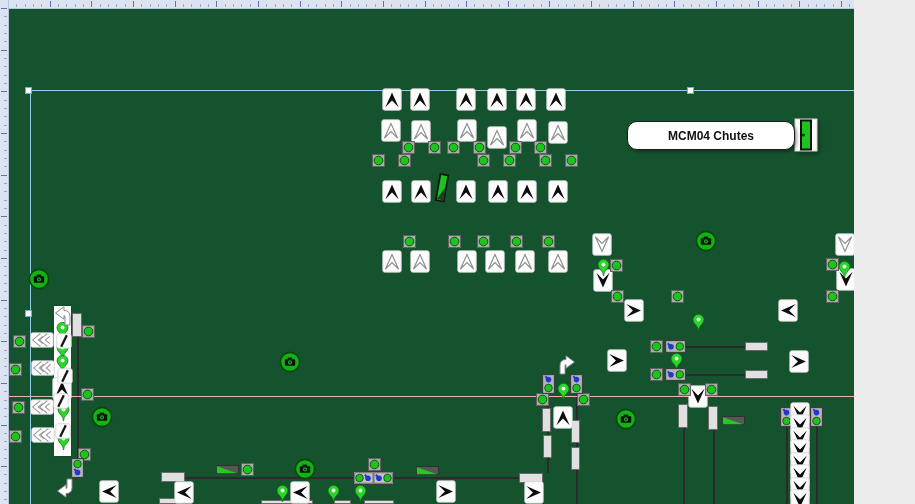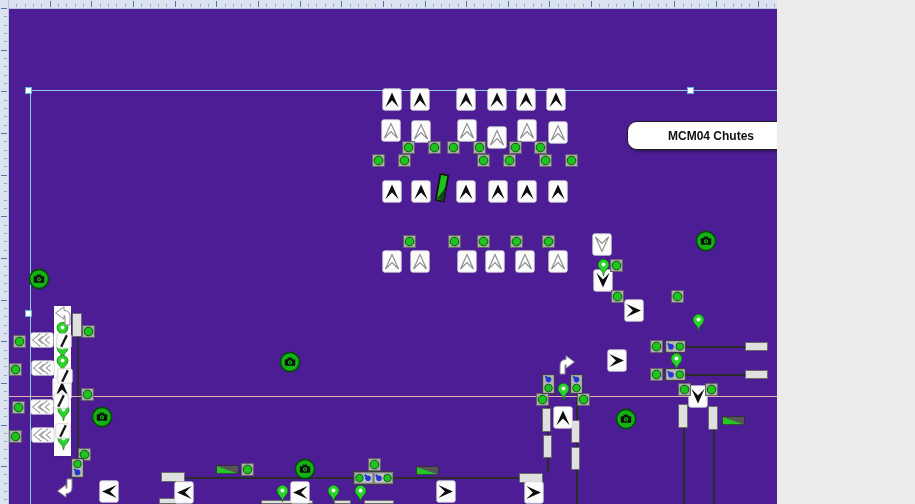--- a/index.html
+++ b/index.html
@@ -1,16 +1,16 @@
 <!DOCTYPE html>
 <html><head>
 <meta charset="utf-8">
 <style>
   html,body{margin:0;padding:0;background:#ececec;font-family:"Liberation Sans",sans-serif;}
-  #viewport{position:relative;width:777px;height:504px;overflow:hidden;background:#4c1d95;}
+  #viewport{position:relative;width:854px;height:504px;overflow:hidden;background:#14532d;}
   .el{position:absolute;}
   .el svg{display:block;}
   .rect-el{position:absolute;background:#e0e0e0;border:1.3px solid #6a6a6a;box-sizing:border-box;z-index:3;}
   .line-el{position:absolute;background:#2b2b2b;z-index:2;}
   .strip-el{position:absolute;background:#fdfdfd;box-shadow:0 0 2px rgba(0,0,0,.18);z-index:1;}
   .guide-h{position:absolute;height:1.4px;z-index:4;}
   .sel-line{position:absolute;z-index:4;}
   .handle{position:absolute;width:7px;height:7px;background:#ffffff;border:1.4px solid #62b4d8;box-sizing:border-box;z-index:7;}
   #ruler-h{position:absolute;left:0;top:0;width:915px;height:8px;background:#dce3f0;border-bottom:1px solid #b9c3d9;z-index:8;}
   #ruler-v{position:absolute;left:0;top:0;width:8px;height:504px;background:#dce3f0;border-right:1px solid #b9c3d9;z-index:8;}

